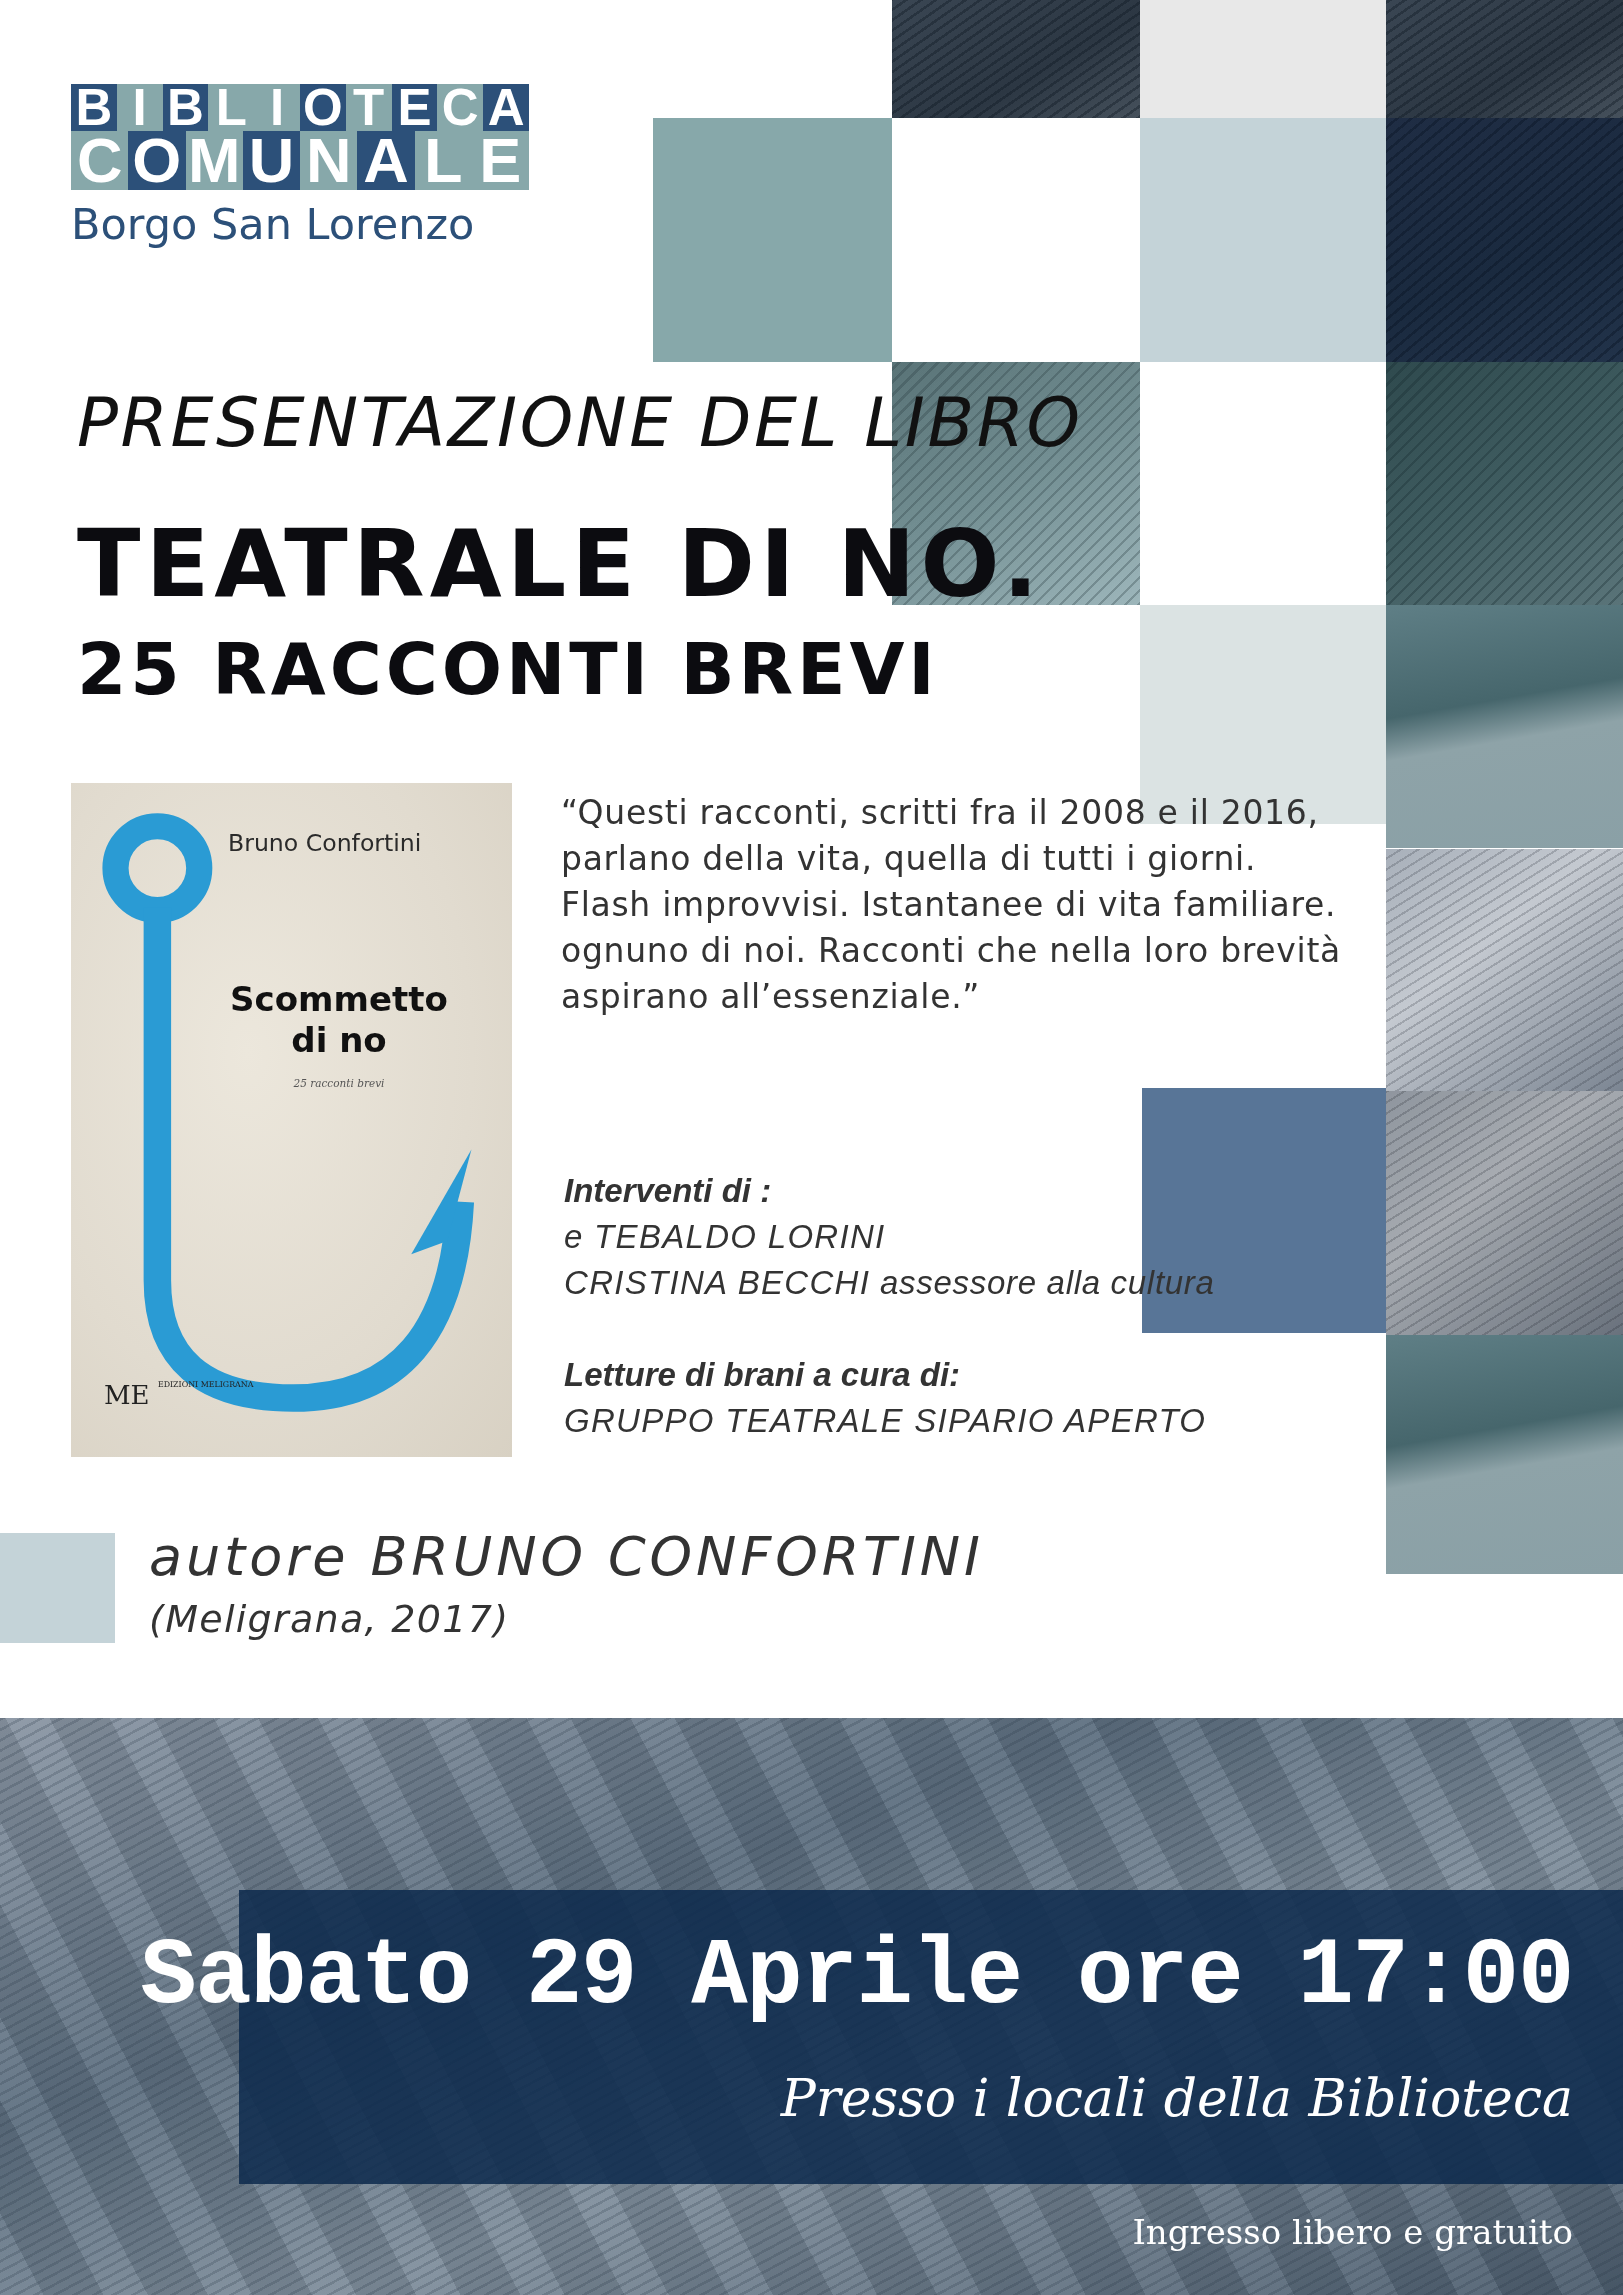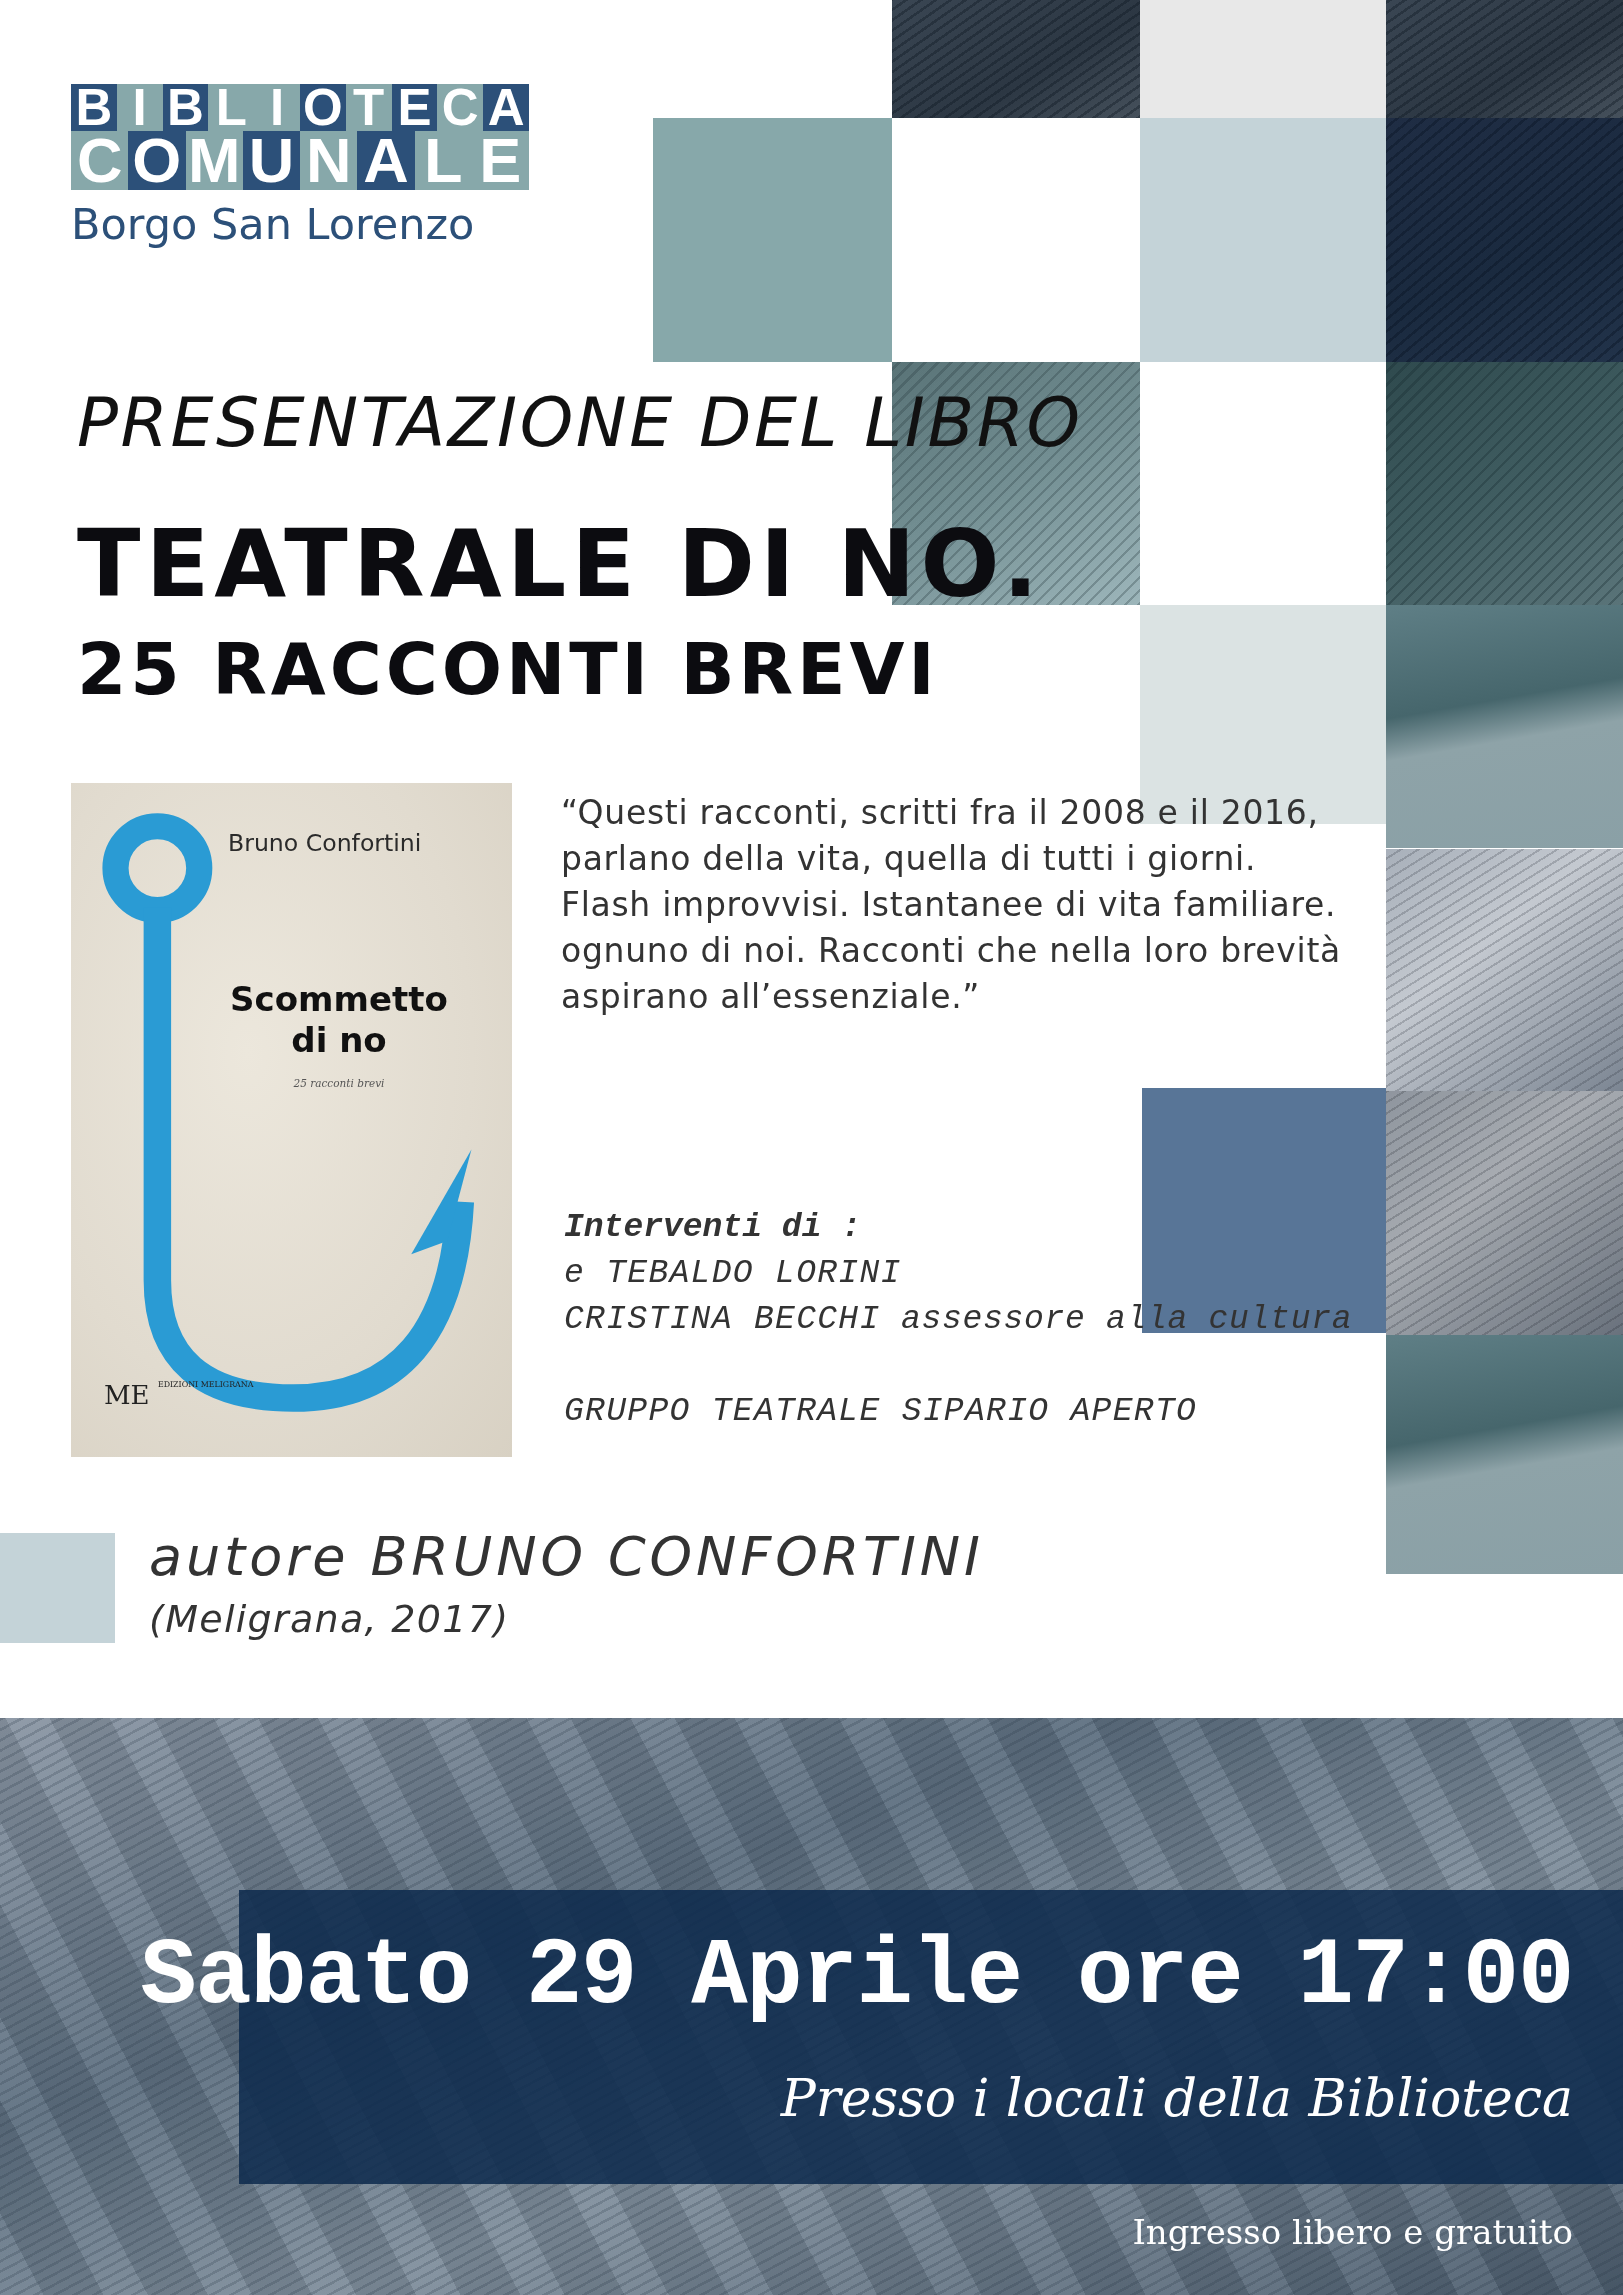--- a/index.html
+++ b/index.html
@@ -52,22 +52,22 @@
   .cover-title { position: absolute; left: 124px; top: 196px; width: 288px; text-align: center; font-family: "DejaVu Sans", sans-serif; font-weight: bold; font-size: 34px; line-height: 1.2; color: #111; }
   .cover-tag { position: absolute; left: 124px; top: 294px; width: 288px; text-align: center; font-family: "DejaVu Serif", serif; font-style: italic; font-size: 10.5px; color: #555; }
   .cover-publisher { position: absolute; left: 33px; top: 597px; font-family: "DejaVu Serif", serif; font-size: 26px; color: #222; }
   .cover-publisher small { font-size: 7.9px; vertical-align: top; }
 
   
   .quote { position: absolute; left: 561px; top: 790px; width: 818px; font-family: "DejaVu Sans", sans-serif;
     font-size: 33px; line-height: 46px; color: #333333; letter-spacing: 0.7px; }
   .quote div { white-space: nowrap; }
 
-  .credits { position: absolute; left: 564px; top: 1168px; font-family: Liberation Mono, monospace; font-style: italic;
-    font-size: 33px; line-height: 46px; color: #333333; letter-spacing: 1.3px; margin-top: 37px; }
+  .credits { position: absolute; left: 564px; top: 1168px; font-family: Liberation Sans, sans-serif; font-style: italic;
+    font-size: 33px; line-height: 46px; color: #333333; letter-spacing: 1.3px; }
   .credits .label { font-weight: bold; letter-spacing: 0px; }
   .credits .gap { height: 46px; }
   .credits div { white-space: nowrap; }
 
   .author-line { position: absolute; left: 149px; top: 1525px; font-family: "DejaVu Sans", sans-serif; font-style: italic;
     font-size: 54px; color: #333333; letter-spacing: 3.9px; white-space: nowrap; }
   .publisher-line { position: absolute; left: 149px; top: 1597px; font-family: "DejaVu Sans", sans-serif; font-style: italic;
     font-size: 38px; color: #333333; letter-spacing: 1.3px; white-space: nowrap; }
 
   
@@ -163,20 +163,21 @@
   <div>Flash improvvisi. Istantanee di vita familiare.</div>
   <div>ognuno di noi. Racconti che nella loro brevità</div>
   <div>aspirano all’essenziale.”</div>
 </div>
 
 <div class="credits">
   <div class="label">Interventi di :</div>
   <div>e TEBALDO LORINI</div>
   <div><span>CRISTINA BECCHI</span><span style="letter-spacing:0.7px"> assessore alla cultura</span></div>
   <div class="gap"></div>
+  <div class="label">Letture di brani a cura di:</div>
   <div>GRUPPO TEATRALE SIPARIO APERTO</div>
 </div>
 
 <div class="author-line"><span>autore </span><span>BRUNO CONFORTINI</span></div>
 <div class="publisher-line">(Meligrana, 2017)</div>
 
 <div class="banner"></div>
 <div class="event-date">Sabato 29 Aprile  ore 17:00</div>
 <div class="event-place">Presso i locali della Biblioteca</div>
 <div class="entry">Ingresso libero e gratuito</div>

